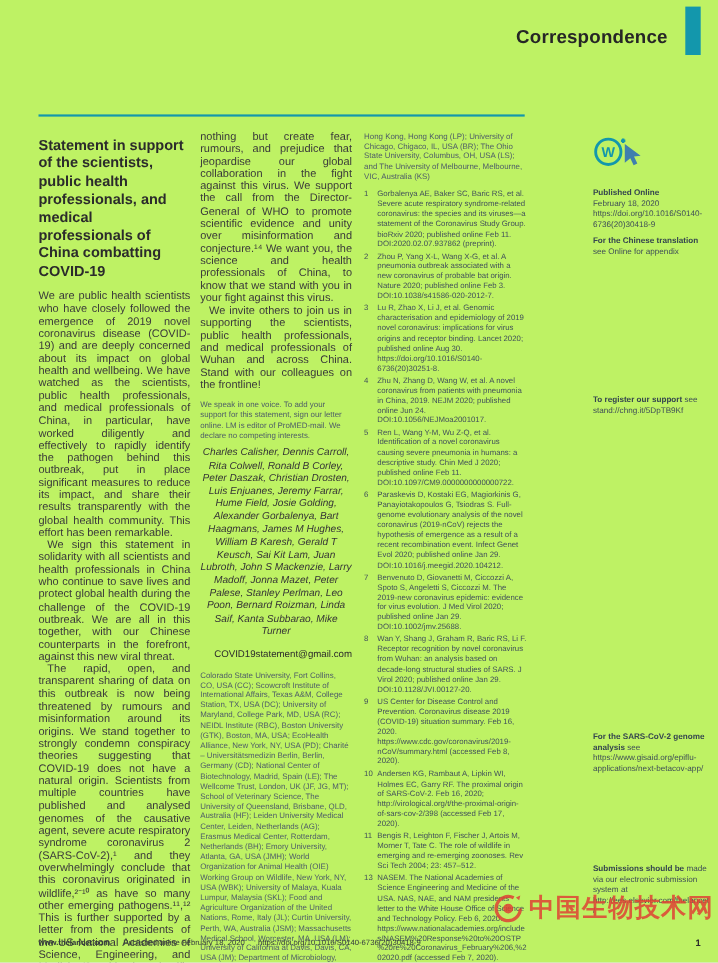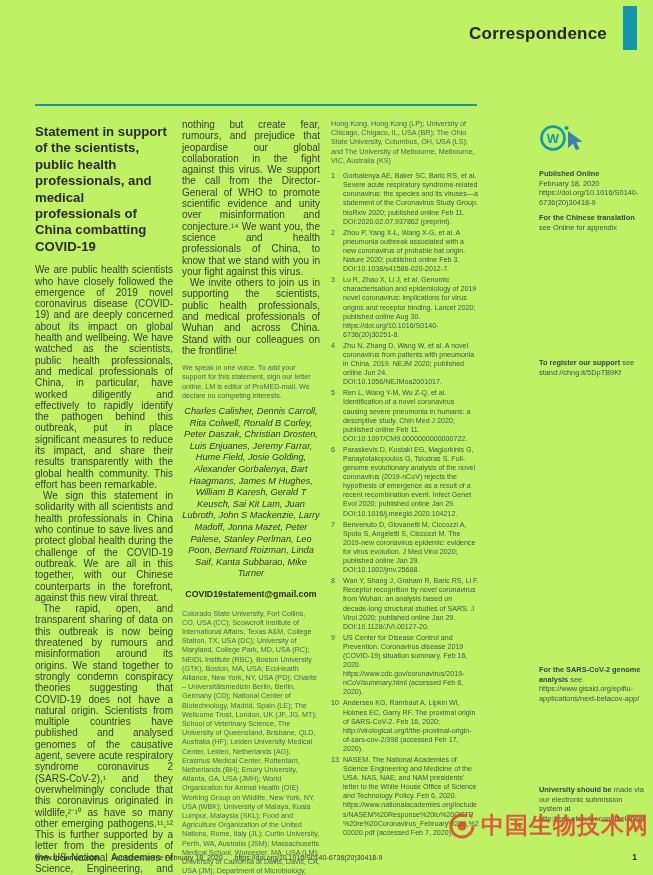--- a/index.html
+++ b/index.html
@@ -35,21 +35,21 @@
   .body-p { font-size:10px; line-height:11.3px; margin:0; }
   .body-p.indent { text-indent:8px; }
   .note {
     font-size:7.2px; line-height:9.2px; color:#4e5d68; text-align:left;
     margin:7px 0 6px 0;
   }
   .signatories {
     font-style:italic; font-size:9.2px; line-height:11.6px; color:#353535;
     text-align:center; margin:2px 0 0 0;
   }
-  .email { font-size:8.8px; line-height:11px; font-weight:bold; color:#2b2b2b; text-align:center; }
+  .email { font-size:8.8px; line-height:11px; font-weight:normal; color:#2b2b2b; text-align:right; }
   .affil {
     font-size:7.2px; line-height:9.2px; color:#4e5d68; text-align:left;
     margin-top:6px; overflow-wrap:anywhere;
   }
   .affil.top { margin-top:0; }
 
   
   .refs { margin-top:7px; }
   .ref-row { display:flex; margin:0 0 2px 0; }
   .ref-num {
@@ -151,20 +151,24 @@
           <span class="ref-num">8</span>
           <span class="ref-text">Wan Y, Shang J, Graham R, Baric RS, Li F. Receptor recognition by novel coronavirus from Wuhan: an analysis based on decade-long structural studies of SARS. J Virol 2020; published online Jan 29. DOI:10.1128/JVI.00127-20.</span>
         </div>
       <div class="ref-row">
           <span class="ref-num">9</span>
           <span class="ref-text">US Center for Disease Control and Prevention. Coronavirus disease 2019 (COVID-19) situation summary. Feb 16, 2020. https://www.cdc.gov/coronavirus/2019-nCoV/summary.html (accessed Feb 8, 2020).</span>
         </div>
       <div class="ref-row">
           <span class="ref-num">10</span>
           <span class="ref-text">Andersen KG, Rambaut A, Lipkin WI, Holmes EC, Garry RF. The proximal origin of SARS-CoV-2. Feb 16, 2020; http://virological.org/t/the-proximal-origin-of-sars-cov-2/398 (accessed Feb 17, 2020).</span>
+        </div>
+      <div class="ref-row">
+          <span class="ref-num">11</span>
+          <span class="ref-text">Bengis R, Leighton F, Fischer J, Artois M, Morner T, Tate C. The role of wildlife in emerging and re-emerging zoonoses. Rev Sci Tech 2004; 23: 457–512.</span>
         </div>
       <div class="ref-row">
           <span class="ref-num">13</span>
           <span class="ref-text">NASEM. The National Academies of Science Engineering and Medicine of the USA. NAS, NAE, and NAM presidents' letter to the White House Office of Science and Technology Policy. Feb 6, 2020. https://www.nationalacademies.org/includes/NASEM%20Response%20to%20OSTP%20re%20Coronavirus_February%206,%202020.pdf (accessed Feb 7, 2020).</span>
         </div>
     </div>
   </div>
 
   <div class="margin-col">
     <div class="m-icon">
@@ -186,21 +190,21 @@
     </div>
     <div class="m-note m-abs" style="top:239px;">
       <b>To register our support</b>
       <span>see stand://chng.it/5DpTB9Kf</span>
     </div>
     <div class="m-note m-abs" style="top:546px;">
       <b>For the SARS-CoV-2 genome analysis</b>
       <span>see https://www.gisaid.org/epiflu-applications/next-betacov-app/</span>
     </div>
     <div class="m-note m-abs" style="top:666px;">
-      <b>University should be</b>
+      <b>Submissions should be</b>
       <span>made via our electronic submission system at http://ees.elsevier.com/thelancet/</span>
     </div>
   </div>
 
   <div class="watermark">
     <svg width="30" height="30" viewBox="0 0 30 30">
       <path d="M26 15 a11 11 0 1 1 -6 -9.8" fill="none" stroke="#e04234" stroke-width="3"></path>
       <circle cx="15" cy="15" r="4.5" fill="#e04234"></circle>
       <path d="M22 5 l4 -2 -1 4.5" fill="#e04234"></path>
     </svg>

